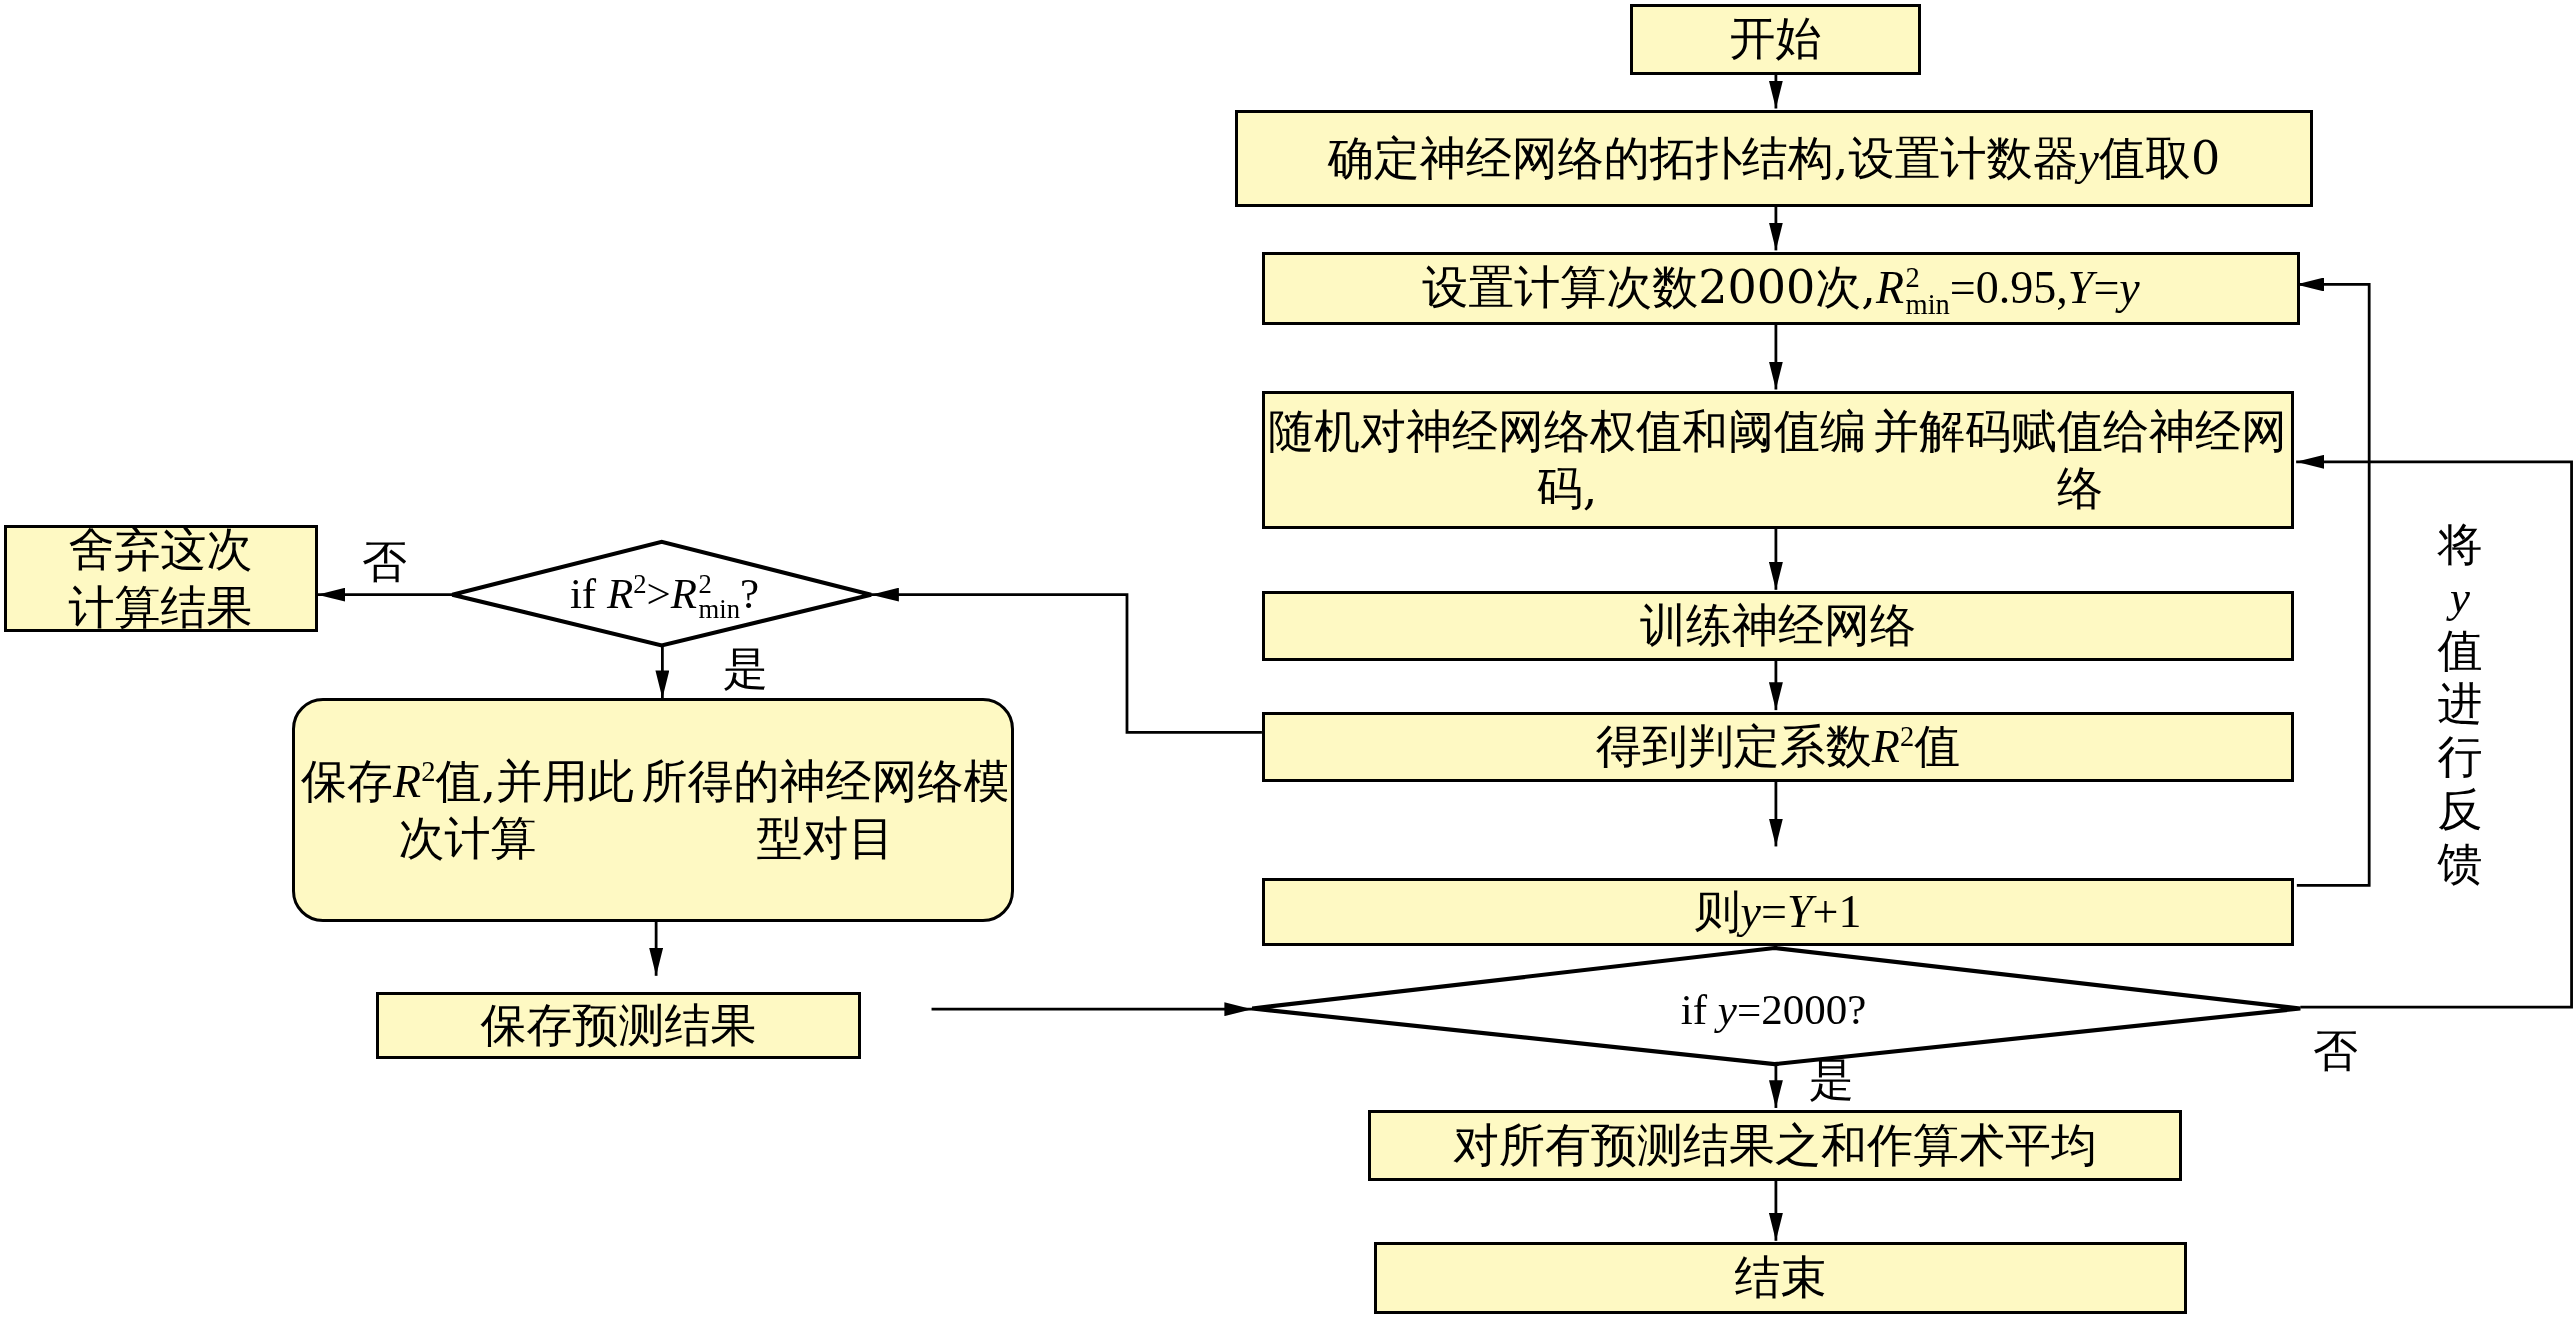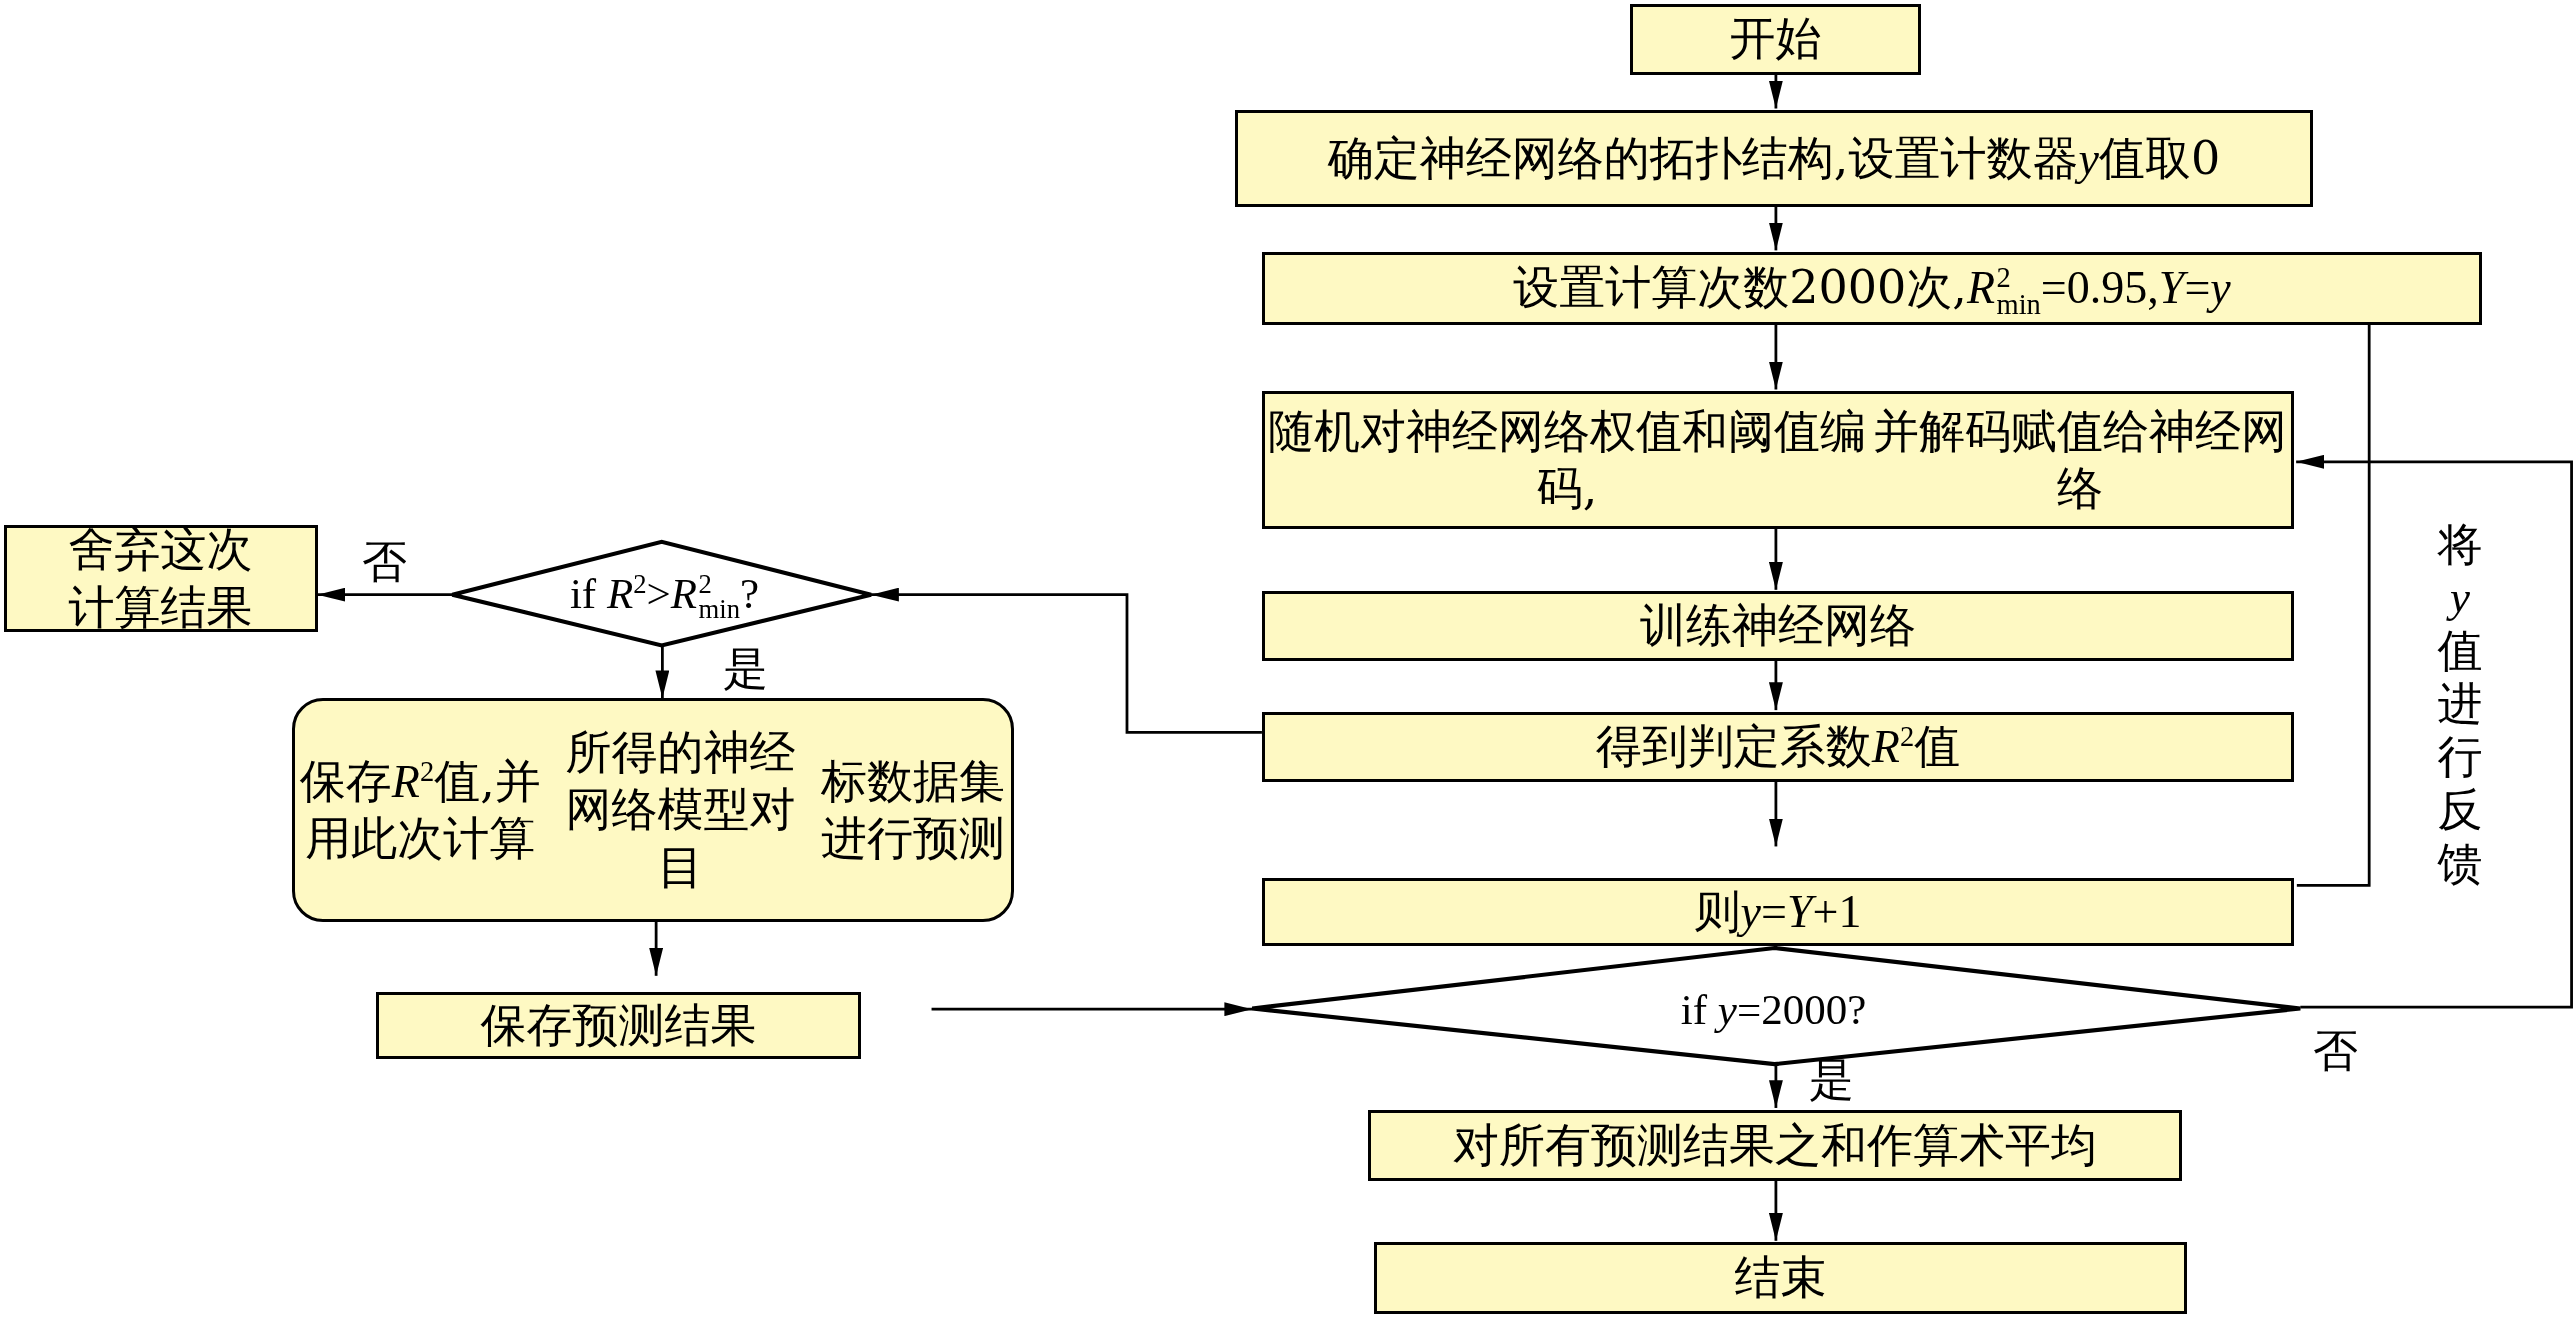--- a/index.html
+++ b/index.html
@@ -63,21 +63,21 @@
 </svg>
 
 <div class="node" style="left:1630px;top:3.5px;width:291px;height:71px;">
   <span class="txt">开始</span>
 </div>
 
 <div class="node" style="left:1235px;top:110px;width:1078px;height:97px;">
   <span class="txt"><span>确定神经网络的拓扑结构,设置计数器</span><i class="m">y</i><span>值取0</span></span>
 </div>
 
-<div class="node" style="left:1262px;top:252px;width:1220px;height:73px;">
+<div class="node" style="left:1262px;top:252px;width:1038px;height:73px;">
   <span class="txt"><span>设置计算次数2000次,</span><i class="m">R</i><span class="ss">
         <span>2</span>
         <span>min</span>
       </span><span class="num">=0.95,</span><i class="m">Y</i><span class="num">=</span><i class="m">y</i></span>
 </div>
 
 <div class="node" style="left:1262px;top:391px;width:1032px;height:138px;flex-direction:row;">
   <span class="txt">随机对神经网络权值和阈值编码,</span>
   <span class="txt">并解码赋值给神经网络</span>
 </div>
@@ -114,21 +114,20 @@
 </div>
 
 <div class="node" style="left:3.5px;top:525px;width:314px;height:107px;flex-direction:column;">
   <span class="txt">舍弃这次</span>
   <span class="txt">计算结果</span>
 </div>
 
 <div class="node" style="left:292px;top:698px;width:722px;height:224px;border-radius:31px;">
   <span class="txt"><span>保存</span><i class="m">R</i><sup>2</sup><span>值,并用此次计算</span></span>
   <span class="txt">所得的神经网络模型对目</span>
-  <span class="txt">标数据集进行预测</span>
 </div>
 
 <div class="node" style="left:376px;top:992px;width:485px;height:67px;">
   <span class="txt">保存预测结果</span>
 </div>
 
 <span class="lbl" style="left:362px;top:539px;">否</span>
 <span class="lbl" style="left:723px;top:646px;">是</span>
 <span class="lbl" style="left:1809px;top:1057px;">是</span>
 <span class="lbl" style="left:2313px;top:1028px;">否</span>

